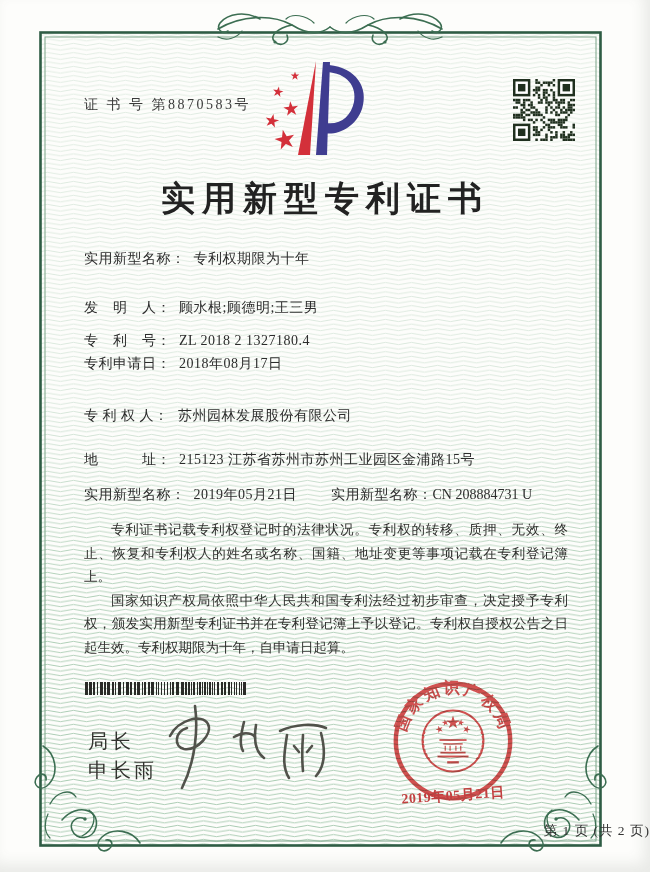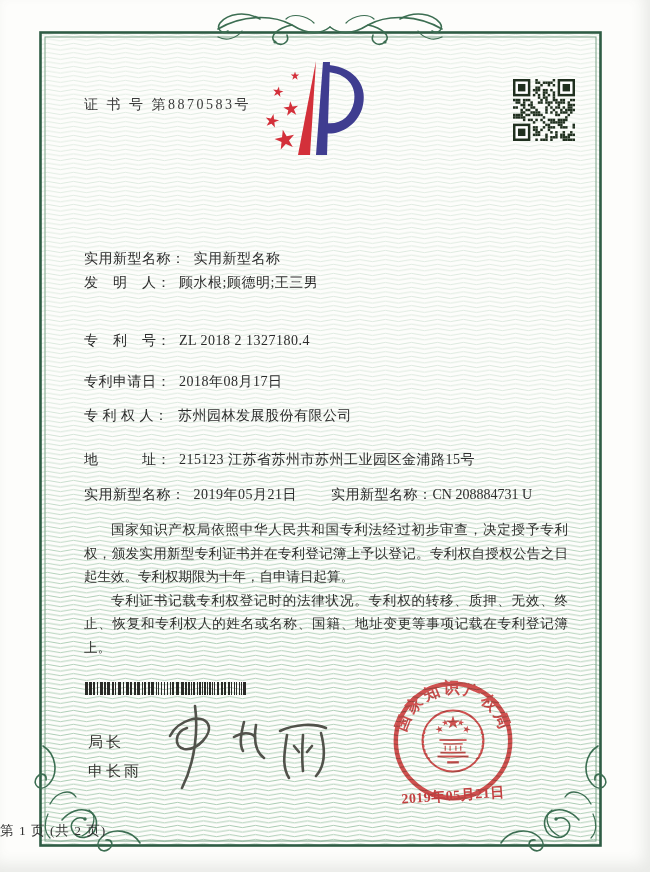--- a/index.html
+++ b/index.html
@@ -26,28 +26,28 @@
   .flabel2{margin-left:34px;letter-spacing:.5px;}
 
   .body-text{left:84px;top:518px;width:484px;font-size:13.5px;line-height:23.5px;
     text-align:justify;color:#30302e;}
   .body-text p{margin:0;text-indent:2em;}
 
   .barcode{left:85px;top:682px;width:168px;height:13px;font-size:0;}
   .barcode i{display:inline-block;height:100%;background:#2b2b28;vertical-align:top;}
 
   .director{left:88px;top:727px;font-family:"Liberation Sans","DejaVu Sans",sans-serif;
-    font-size:15px;letter-spacing:3px;color:#33332f;line-height:29px;}
+    font-size:20px;letter-spacing:3px;color:#33332f;line-height:29px;}
   .signature{left:156px;top:700px;width:195px;height:98px;}
 
   .seal{left:390px;top:678px;width:126px;height:126px;mix-blend-mode:multiply;opacity:.93;}
   .seal-date{left:388px;top:787px;width:130px;text-align:center;color:#c24040;
     font-size:14px;letter-spacing:.5px;transform:rotate(-4deg);font-weight:600;}
 
-  .footer{left:0;top:822px;width:100%;text-align:left;font-size:13.5px;
+  .footer{left:0;top:822px;width:100%;text-align:right;font-size:13.5px;
     letter-spacing:1px;color:#333;}
 </style>
 </head>
 <body>
 
 <div class="page">
 
   <svg class="abs" style="left:41px;top:33px;" width="559" height="812" viewBox="0 0 559 812">
     <defs>
       <pattern id="wave" width="26" height="4.6" patternUnits="userSpaceOnUse">
@@ -315,48 +315,49 @@
       <rect x="2.4" y="2.4" width="12" height="12" fill="#ffffff"></rect>
       <rect x="4.8" y="4.8" width="7.199999999999999" height="7.199999999999999" fill="#20301f"></rect>
       <rect x="43.199999999999996" y="0" width="16.8" height="16.8" fill="#20301f"></rect>
       <rect x="45.6" y="2.4" width="12" height="12" fill="#ffffff"></rect>
       <rect x="48" y="4.8" width="7.199999999999999" height="7.199999999999999" fill="#20301f"></rect>
       <rect x="0" y="43.199999999999996" width="16.8" height="16.8" fill="#20301f"></rect>
       <rect x="2.4" y="45.6" width="12" height="12" fill="#ffffff"></rect>
       <rect x="4.8" y="48" width="7.199999999999999" height="7.199999999999999" fill="#20301f"></rect>
     </svg>
 
+  <div class="abs title">实用新型专利证书</div>
 
   <div class="abs fields">
     <div class="frow" style="top:0">
-      <span class="flabel">实用新型名称：</span><span class="fvalue">实用新型名称</span>
-    </div>
-    <div class="frow" style="top:24px">
+      <span class="flabel">实用新型名称：</span><span class="fvalue">专利权期限为十年</span>
+    </div>
+    <div class="frow" style="top:49px">
       <span class="flabel">发　明　人：</span><span class="fvalue">顾水根;顾德明;王三男</span>
     </div>
     <div class="frow" style="top:82px">
       <span class="flabel">专　利　号：</span><span class="fvalue">ZL 2018 2 1327180.4</span>
     </div>
-    <div class="frow" style="top:123px">
+    <div class="frow" style="top:105px">
       <span class="flabel">专利申请日：</span><span class="fvalue">2018年08月17日</span>
     </div>
     <div class="frow" style="top:157px">
       <span class="flabel">专 利 权 人：</span><span class="fvalue">苏州园林发展股份有限公司</span>
     </div>
     <div class="frow" style="top:201px">
       <span class="flabel">地　　　址：</span><span class="fvalue">215123 江苏省苏州市苏州工业园区金浦路15号</span>
     </div>
     <div class="frow" style="top:236px">
       <span class="flabel">实用新型名称：</span><span class="fvalue">2019年05月21日</span><span class="flabel2">实用新型名称：</span><span>CN 208884731 U</span>
     </div>
   </div>
 
   <div class="abs body-text">
+    <p>专利证书记载专利权登记时的法律状况。专利权的转移、质押、无效、终止、恢复和专利权人的姓名或名称、国籍、地址变更等事项记载在专利登记簿上。</p>
     <p>国家知识产权局依照中华人民共和国专利法经过初步审查，决定授予专利权，颁发实用新型专利证书并在专利登记簿上予以登记。专利权自授权公告之日起生效。专利权期限为十年，自申请日起算。</p>
-    <p>专利证书记载专利权登记时的法律状况。专利权的转移、质押、无效、终止、恢复和专利权人的姓名或名称、国籍、地址变更等事项记载在专利登记簿上。</p>
   </div>
 
   <div class="abs barcode" id="barcode"><i style="width:3px;margin-right:1px"></i><i style="width:3px;margin-right:1px"></i><i style="width:2px;margin-right:2px"></i><i style="width:1px;margin-right:2px"></i><i style="width:3px;margin-right:1px"></i><i style="width:2px;margin-right:1px"></i><i style="width:3px;margin-right:2px"></i><i style="width:2px;margin-right:1px"></i><i style="width:1px;margin-right:2px"></i><i style="width:3px;margin-right:2px"></i><i style="width:1px;margin-right:2px"></i><i style="width:3px;margin-right:1px"></i><i style="width:2px;margin-right:2px"></i><i style="width:2px;margin-right:1px"></i><i style="width:3px;margin-right:2px"></i><i style="width:1px;margin-right:1px"></i><i style="width:2px;margin-right:2px"></i><i style="width:2px;margin-right:1px"></i><i style="width:3px;margin-right:2px"></i><i style="width:1px;margin-right:1px"></i><i style="width:1px;margin-right:2px"></i><i style="width:1px;margin-right:2px"></i><i style="width:1px;margin-right:2px"></i><i style="width:1px;margin-right:2px"></i><i style="width:1px;margin-right:1px"></i><i style="width:2px;margin-right:2px"></i><i style="width:3px;margin-right:2px"></i><i style="width:3px;margin-right:1px"></i><i style="width:2px;margin-right:1px"></i><i style="width:2px;margin-right:1px"></i><i style="width:1px;margin-right:1px"></i><i style="width:2px;margin-right:2px"></i><i style="width:1px;margin-right:1px"></i><i style="width:2px;margin-right:1px"></i><i style="width:1px;margin-right:1px"></i><i style="width:2px;margin-right:1px"></i><i style="width:1px;margin-right:1px"></i><i style="width:2px;margin-right:1px"></i><i style="width:1px;margin-right:1px"></i><i style="width:1px;margin-right:2px"></i><i style="width:2px;margin-right:2px"></i><i style="width:2px;margin-right:1px"></i><i style="width:2px;margin-right:2px"></i><i style="width:2px;margin-right:1px"></i><i style="width:1px;margin-right:2px"></i><i style="width:1px;margin-right:1px"></i><i style="width:1px;margin-right:2px"></i><i style="width:1px;margin-right:1px"></i><i style="width:1px;margin-right:1px"></i><i style="width:3px;margin-right:2px"></i></div>
 
   <div class="abs director">
     <div>局长</div>
     <div>申长雨</div>
   </div>
 
   <svg class="abs signature" viewBox="0 0 195 98">

